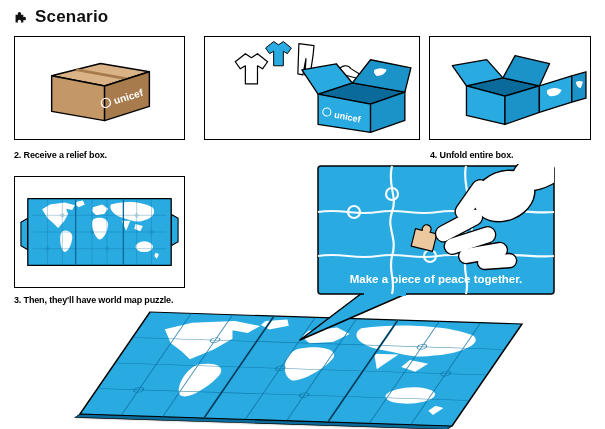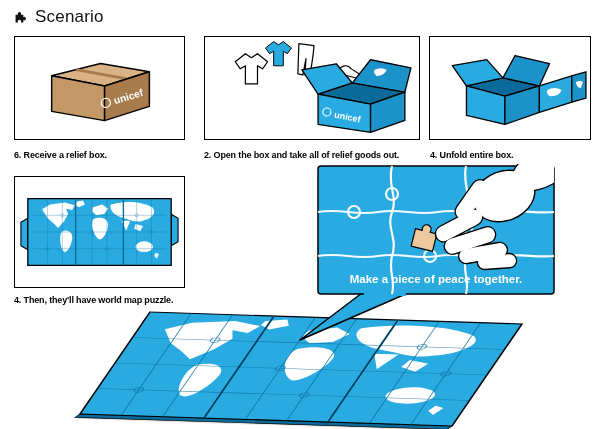--- a/index.html
+++ b/index.html
@@ -5,21 +5,21 @@
   * { margin:0; padding:0; box-sizing:border-box; }
   html,body { width:605px; height:429px; }
   body {
     background:#fff;
     font-family:"Liberation Sans", sans-serif;
     position:relative;
     overflow:hidden;
   }
   .stage { position:absolute; inset:0; width:605px; height:429px; }
   .header { position:absolute; left:14px; top:7px; display:flex; align-items:center; gap:7px; z-index:5; }
-  .header h1 { font-size:17px; font-weight:normal; color:#111; letter-spacing:0.2px; }
+  .header h1 { font-size:17px; font-weight:bold; color:#111; letter-spacing:0.2px; }
   .panel {
     position:absolute; border:1.6px solid #000; background:#fff; overflow:hidden;
   }
   .panel svg { width:100%; height:100%; display:block; }
   .caption {
     position:absolute; font-size:9px; font-weight:bold; color:#000;
     letter-spacing:-0.15px; white-space:nowrap; z-index:6;
   }
   .bigmap { position:absolute; left:58px; top:294px; width:492px; height:135px; z-index:1; }
   .callout { position:absolute; left:296px; top:164px; width:262px; height:178px; z-index:3; }
@@ -75,21 +75,21 @@
         <line x1="60" y1="32" x2="110" y2="41" stroke="var(--cardboard-dark,#A87B4C)" stroke-width="2.6"></line>
         <polygon points="36,38 88,48 88,82 36,73" fill="var(--cardboard,#C49767)"></polygon>
         <polygon points="88,48 132,34 132,68 88,82" fill="var(--cardboard-dark,#A87B4C)"></polygon>
       </g>
       <g transform="translate(108,61) rotate(-17)">
         <ellipse cx="-19" cy="-2" rx="4.5" ry="4.5" fill="none" stroke="#fff" stroke-width="1.2"></ellipse>
         <text x="4" y="2" text-anchor="middle" font-size="10" font-weight="bold" fill="#fff">unicef</text>
       </g>
     </svg>
   </div>
-  <div class="caption" style="left:14px; top:150px;">6. Receive a relief box.</div>
+  <div class="caption" style="left:14px; top:150px;">2. Receive a relief box.</div>
 
   <div class="panel" style="left:204px; top:36px; width:216px; height:104px;">
     <svg viewBox="0 0 212 100">
       <g stroke="#000" stroke-width="1.2" stroke-linejoin="round">
         <g transform="translate(30,16)">
           <path d="M0,8 L10,0 L16,4 L22,0 L32,8 L27,15 L22,12 L22,30 L10,30 L10,12 L5,15 Z" fill="#fff"></path>
         </g>
         <g transform="translate(60,4) scale(0.8)">
           <path d="M0,8 L10,0 L16,4 L22,0 L32,8 L27,15 L22,12 L22,30 L10,30 L10,12 L5,15 Z" fill="var(--unicef-cyan,#29ABE2)"></path>
         </g>
@@ -110,21 +110,20 @@
         <path d="M168,32 q6,-3 12,0 q-2,6 -10,6 q-4,-3 -2,-6 Z" fill="#fff" stroke="none"></path>
         <polygon points="112,56 164,66 164,94 112,86" fill="var(--unicef-cyan,#29ABE2)"></polygon>
         <polygon points="164,66 198,54 198,82 164,94" fill="var(--cyan-dark,#1B92C8)"></polygon>
         <g transform="translate(137,79) rotate(11)">
           <ellipse cx="-17" cy="-2" rx="4" ry="4" fill="none" stroke="#fff" stroke-width="1.1"></ellipse>
           <text x="4" y="2" text-anchor="middle" font-size="9" font-weight="bold" fill="#fff" stroke="none">unicef</text>
         </g>
       </g>
     </svg>
   </div>
-  <div class="caption" style="left:204px; top:150px;">2. Open the box and take all of relief goods out.</div>
 
   <div class="panel" style="left:429px; top:36px; width:162px; height:104px;">
     <svg viewBox="0 0 158 100">
       <g stroke="#000" stroke-width="1.3" stroke-linejoin="round">
         <polygon points="36,48 72,40 108,48 74,58" fill="var(--cyan-deep,#0A6A99)"></polygon>
         <polygon points="36,48 22,28 56,22 72,40" fill="var(--unicef-cyan,#29ABE2)"></polygon>
         <polygon points="72,40 84,18 118,26 108,48" fill="var(--cyan-dark,#1B92C8)"></polygon>
         <polygon points="36,48 74,58 74,86 36,77" fill="var(--unicef-cyan,#29ABE2)"></polygon>
         <polygon points="74,58 108,48 108,74 74,86" fill="var(--cyan-dark,#1B92C8)"></polygon>
         <polygon points="108,48 140,38 140,64 108,74" fill="var(--unicef-cyan,#29ABE2)"></polygon>
@@ -142,21 +141,21 @@
         <polygon points="10,42 3,46 3,70 10,74" fill="var(--unicef-cyan,#29ABE2)" stroke="#000" stroke-width="1.1"></polygon>
         <polygon points="156,38 163,42 163,66 156,70" fill="var(--unicef-cyan,#29ABE2)" stroke="#000" stroke-width="1.1"></polygon>
         <rect x="10" y="22" width="146" height="68" fill="var(--unicef-cyan,#29ABE2)" stroke="#000" stroke-width="1.3"></rect>
         <use href="#worldmap" x="10" y="22" width="146" height="68"></use>
         <use href="#puzzlegrid" x="10" y="22" width="146" height="68"></use>
         <line x1="58.7" y1="22" x2="58.7" y2="90" stroke="var(--cyan-deep,#0A6A99)" stroke-width="1.4"></line>
         <line x1="107.3" y1="22" x2="107.3" y2="90" stroke="var(--cyan-deep,#0A6A99)" stroke-width="1.4"></line>
       </g>
     </svg>
   </div>
-  <div class="caption" style="left:14px; top:295px;">4. Then, they'll have world map puzzle.</div>
+  <div class="caption" style="left:14px; top:295px;">3. Then, they'll have world map puzzle.</div>
 
   <svg class="bigmap" viewBox="0 0 492 135">
     <g transform="matrix(1.86,0.06,-0.7,1.02,88,23)" opacity="0.45">
       <rect x="0" y="0" width="200" height="100" fill="#c9c9c9"></rect>
     </g>
     <g transform="matrix(1.86,0.06,-0.7,1.02,92,18)">
       <polygon points="0,100 200,100 198.6,103.4 -1.4,103.4" fill="var(--cyan-deep,#0A6A99)" stroke="#000" stroke-width="0.6"></polygon>
       <rect x="0" y="0" width="200" height="100" fill="var(--unicef-cyan,#29ABE2)" stroke="#000" stroke-width="1"></rect>
       <use href="#worldmap" x="0" y="0" width="200" height="100"></use>
       <use href="#puzzlegrid" x="0" y="0" width="200" height="100"></use>

